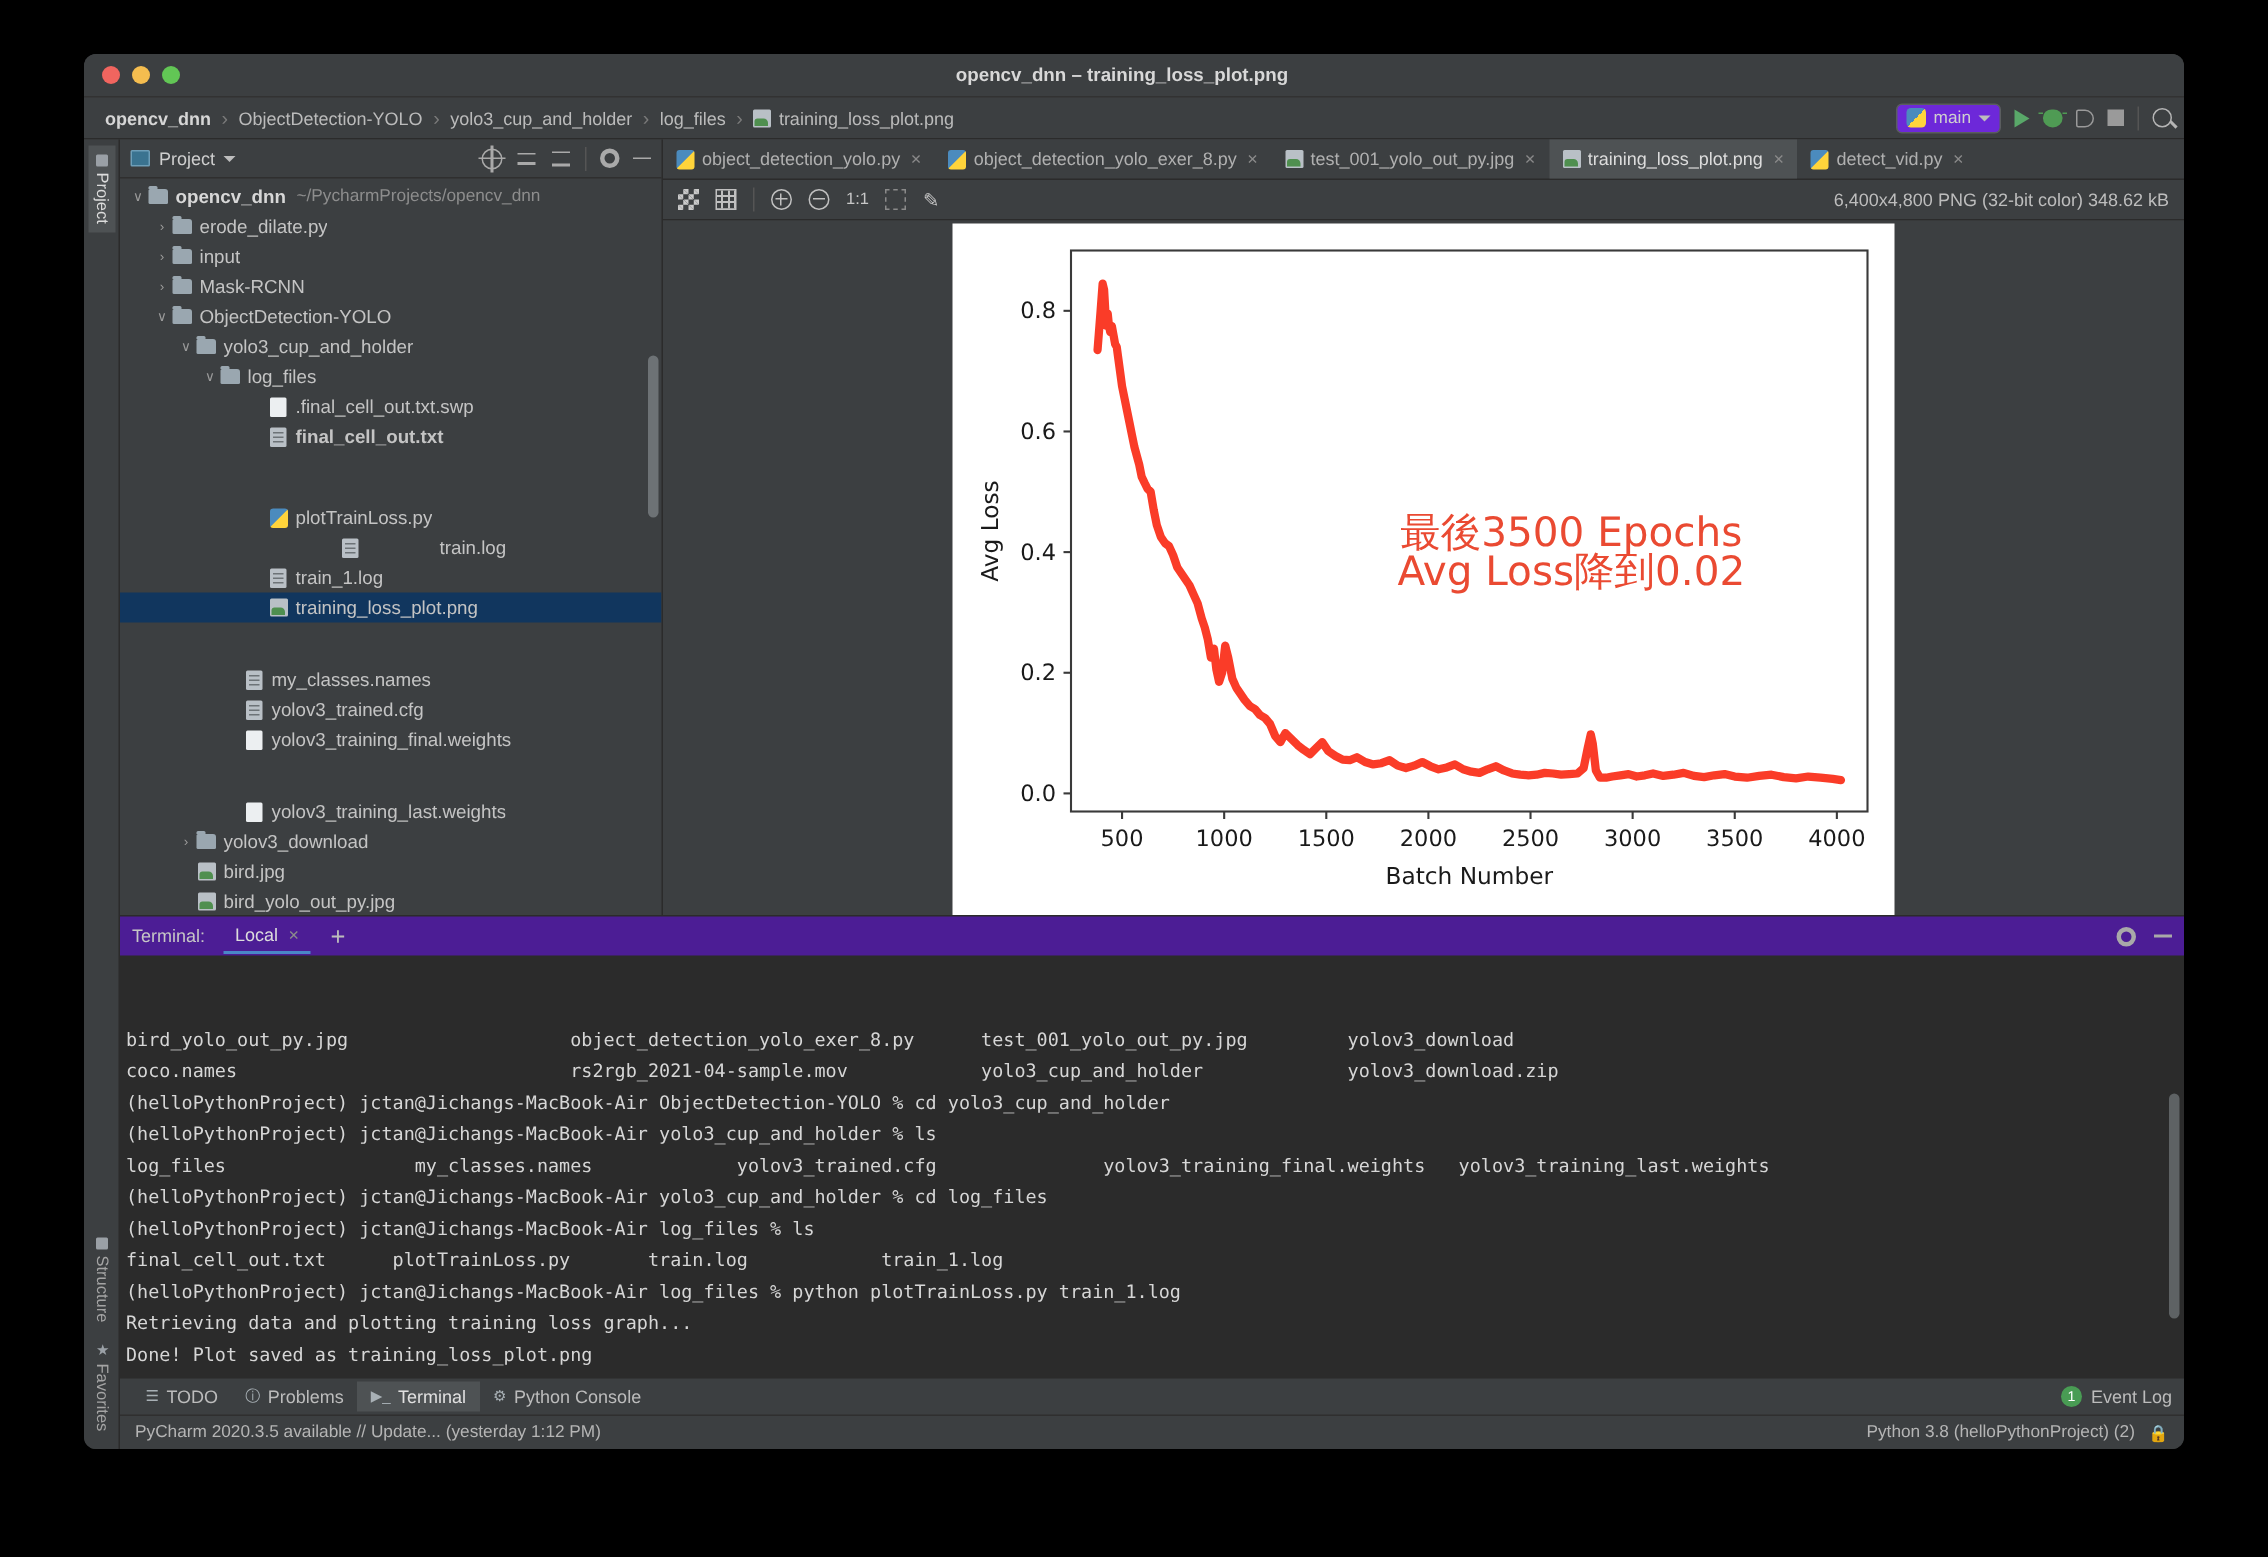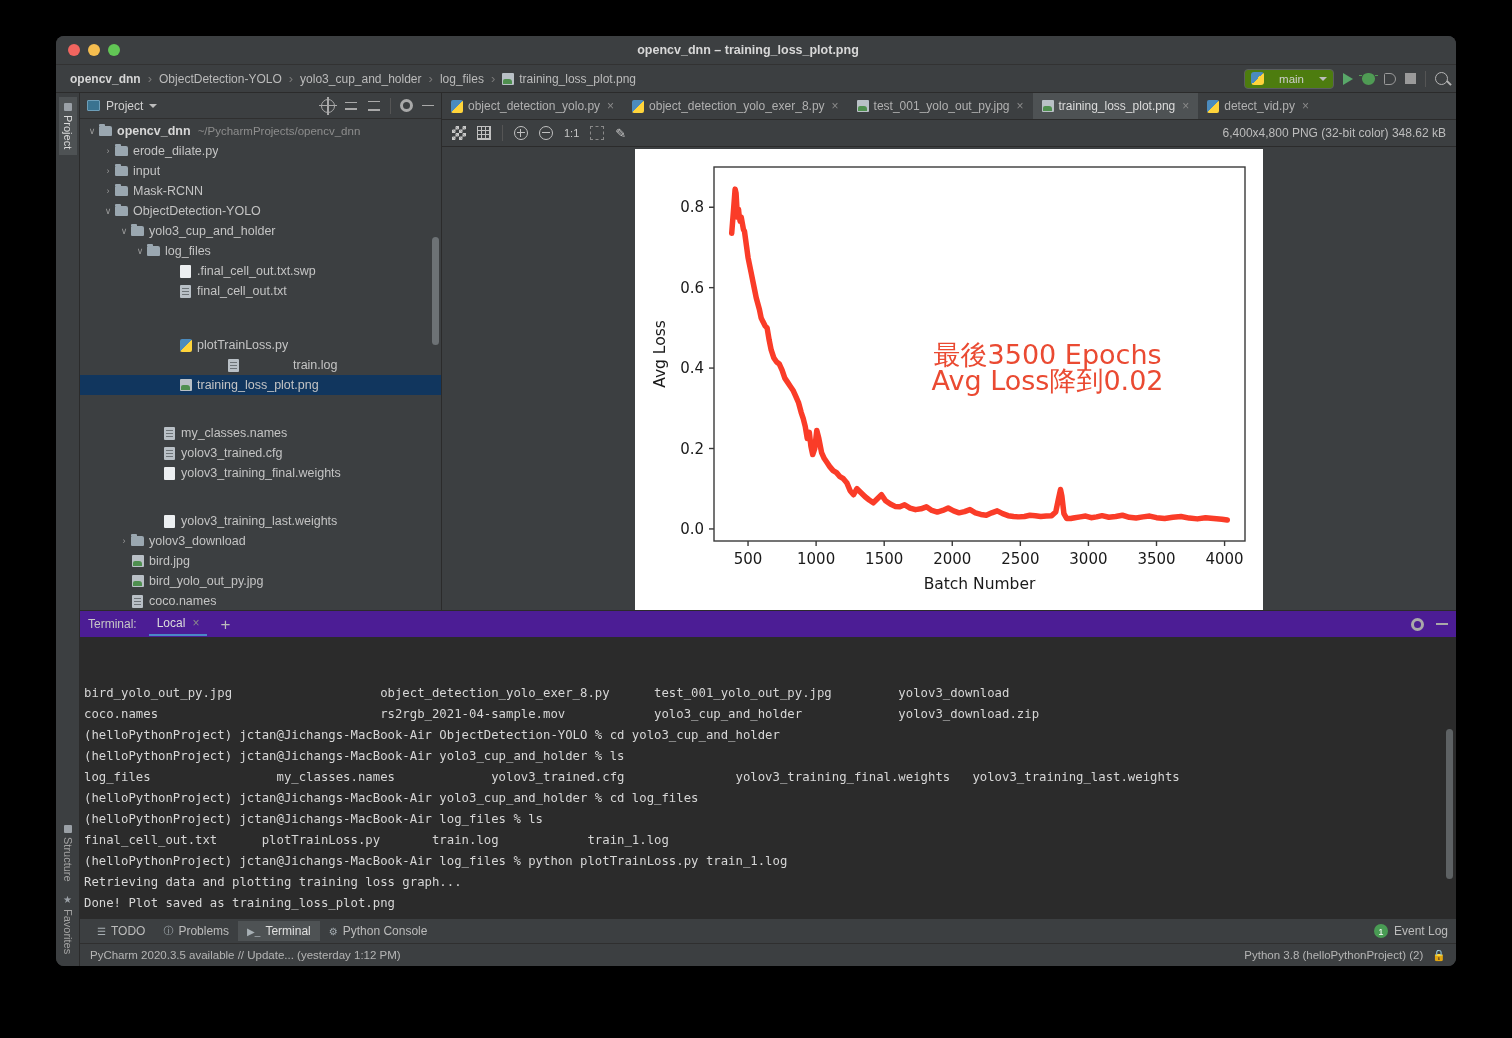--- a/index.html
+++ b/index.html
@@ -39,22 +39,22 @@
   .navbar {
     height: 28px; background: #3c3f41; display: flex; align-items: center;
     padding: 0 8px 0 10px; border-bottom: 1px solid #2b2b2b; flex: none;
   }
   .crumbs { display: flex; align-items: center; gap: 0; flex: 1; }
   .crumb { font-size: 12px; color: #bbbbbb; padding: 1px 4px; white-space: nowrap; }
   .crumb.first { font-weight: bold; color: #d6d6d6; }
   .crumb-sep { color: #7a7a7a; font-size: 13px; padding: 0 3px; }
   .navright { display: flex; align-items: center; gap: 9px; }
   .runcfg {
-    display: flex; align-items: center; gap: 15px;
-    background: #4d7c0f; border: 1px solid #5a5d5f; border-radius: 4px;
+    display: flex; align-items: center; gap: 5px;
+    background: #6d28d9; border: 1px solid #5a5d5f; border-radius: 4px;
     height: 20px; padding: 0 6px; font-size: 11.5px; color: #cfcfcf;
   }
   .pyico {
     width: 13px; height: 13px; border-radius: 3px;
     background: linear-gradient(135deg,#4b8bbe 0 50%, #ffd43b 50% 100%);
   }
   .caret { width:0;height:0;border-left:4px solid transparent;border-right:4px solid transparent;border-top:4px solid #bdbdbd; }
   .tri-run { width:0;height:0;border-top:6px solid transparent;border-bottom:6px solid transparent;border-left:10px solid #59a869; }
   .bug { width: 13px; height: 12px; background: #4f9b54; border-radius: 45% 45% 50% 50%; position: relative; }
   .bug::before,.bug::after { content:""; position:absolute; top:2px; width:3px;height:1.5px;background:#4f9b54; }
@@ -334,40 +334,47 @@
                 </span>
                 <span class="label">log_files</span>
               </div>
               <div class="row" style="padding-left: 86px;">
                 <span class="arrow"></span>
                 <span class="ico">
                   <span class="fblank"></span>
                 </span>
                 <span class="label">.final_cell_out.txt.swp</span>
               </div>
+              <div class="row" style="padding-left: 86px; font-weight: bold;">
+                <span class="arrow"></span>
+                <span class="ico">
+                  <span class="ftxt"></span>
+                </span>
+                <span class="label">final_cell_out.txt</span>
+              </div>
+              <div class="row" style="padding-left: 86px; margin-top: 34px;">
+                <span class="arrow"></span>
+                <span class="ico">
+                  <span class="fpy"></span>
+                </span>
+                <span class="label">plotTrainLoss.py</span>
+              </div>
+              <div class="row" style="padding-left: 86px; gap: 48px;">
+                <span class="arrow"></span>
+                <span class="ico">
+                  <span class="ftxt"></span>
+                </span>
+                <span class="label">train.log</span>
+              </div>
               <div class="row" style="padding-left: 86px;">
                 <span class="arrow"></span>
                 <span class="ico">
                   <span class="ftxt"></span>
                 </span>
-                <span class="label">final_cell_out.txt</span>
-              </div>
-              <div class="row" style="padding-left: 86px; margin-top: 34px;">
-                <span class="arrow"></span>
-                <span class="ico">
-                  <span class="fpy"></span>
-                </span>
-                <span class="label">plotTrainLoss.py</span>
-              </div>
-              <div class="row" style="padding-left: 86px; gap: 48px;">
-                <span class="arrow"></span>
-                <span class="ico">
-                  <span class="ftxt"></span>
-                </span>
-                <span class="label">train.log</span>
+                <span class="label">train_1.log</span>
               </div>
               <div class="row sel" style="padding-left: 86px;">
                 <span class="arrow"></span>
                 <span class="ico">
                   <span class="fimg"></span>
                 </span>
                 <span class="label">training_loss_plot.png</span>
               </div>
               <div class="row" style="padding-left: 70px; margin-top: 28px;">
                 <span class="arrow"></span>

